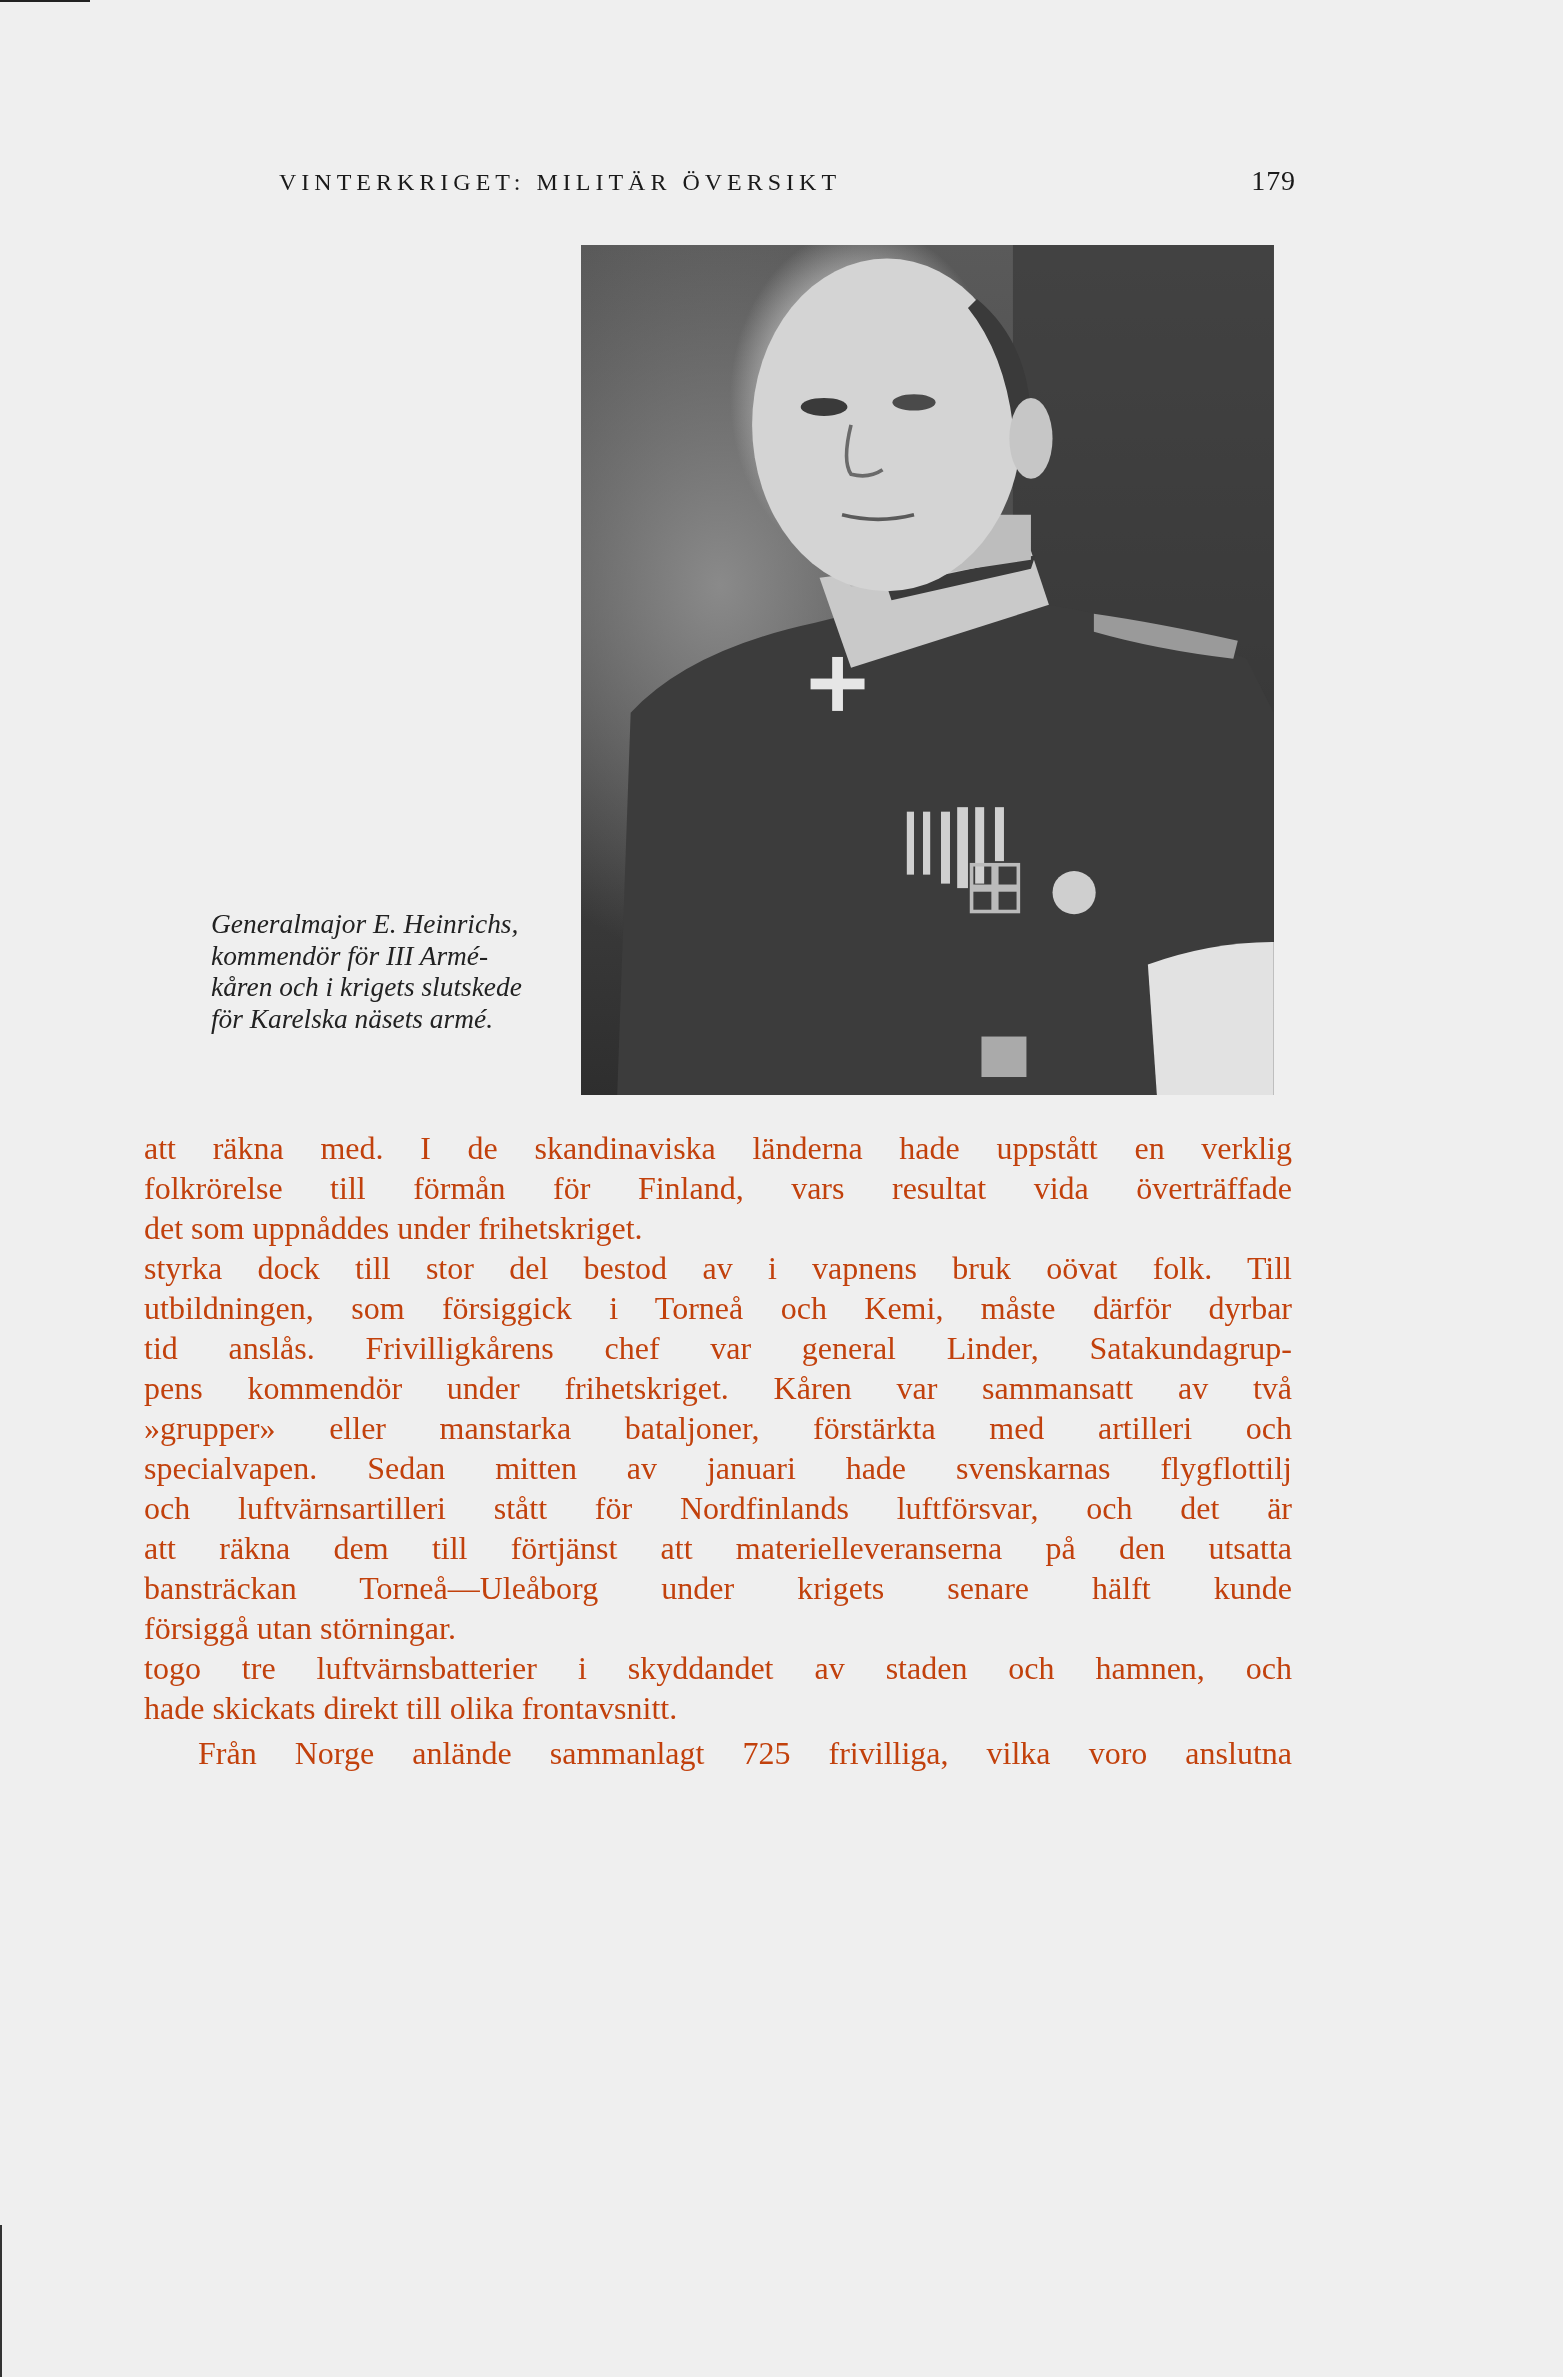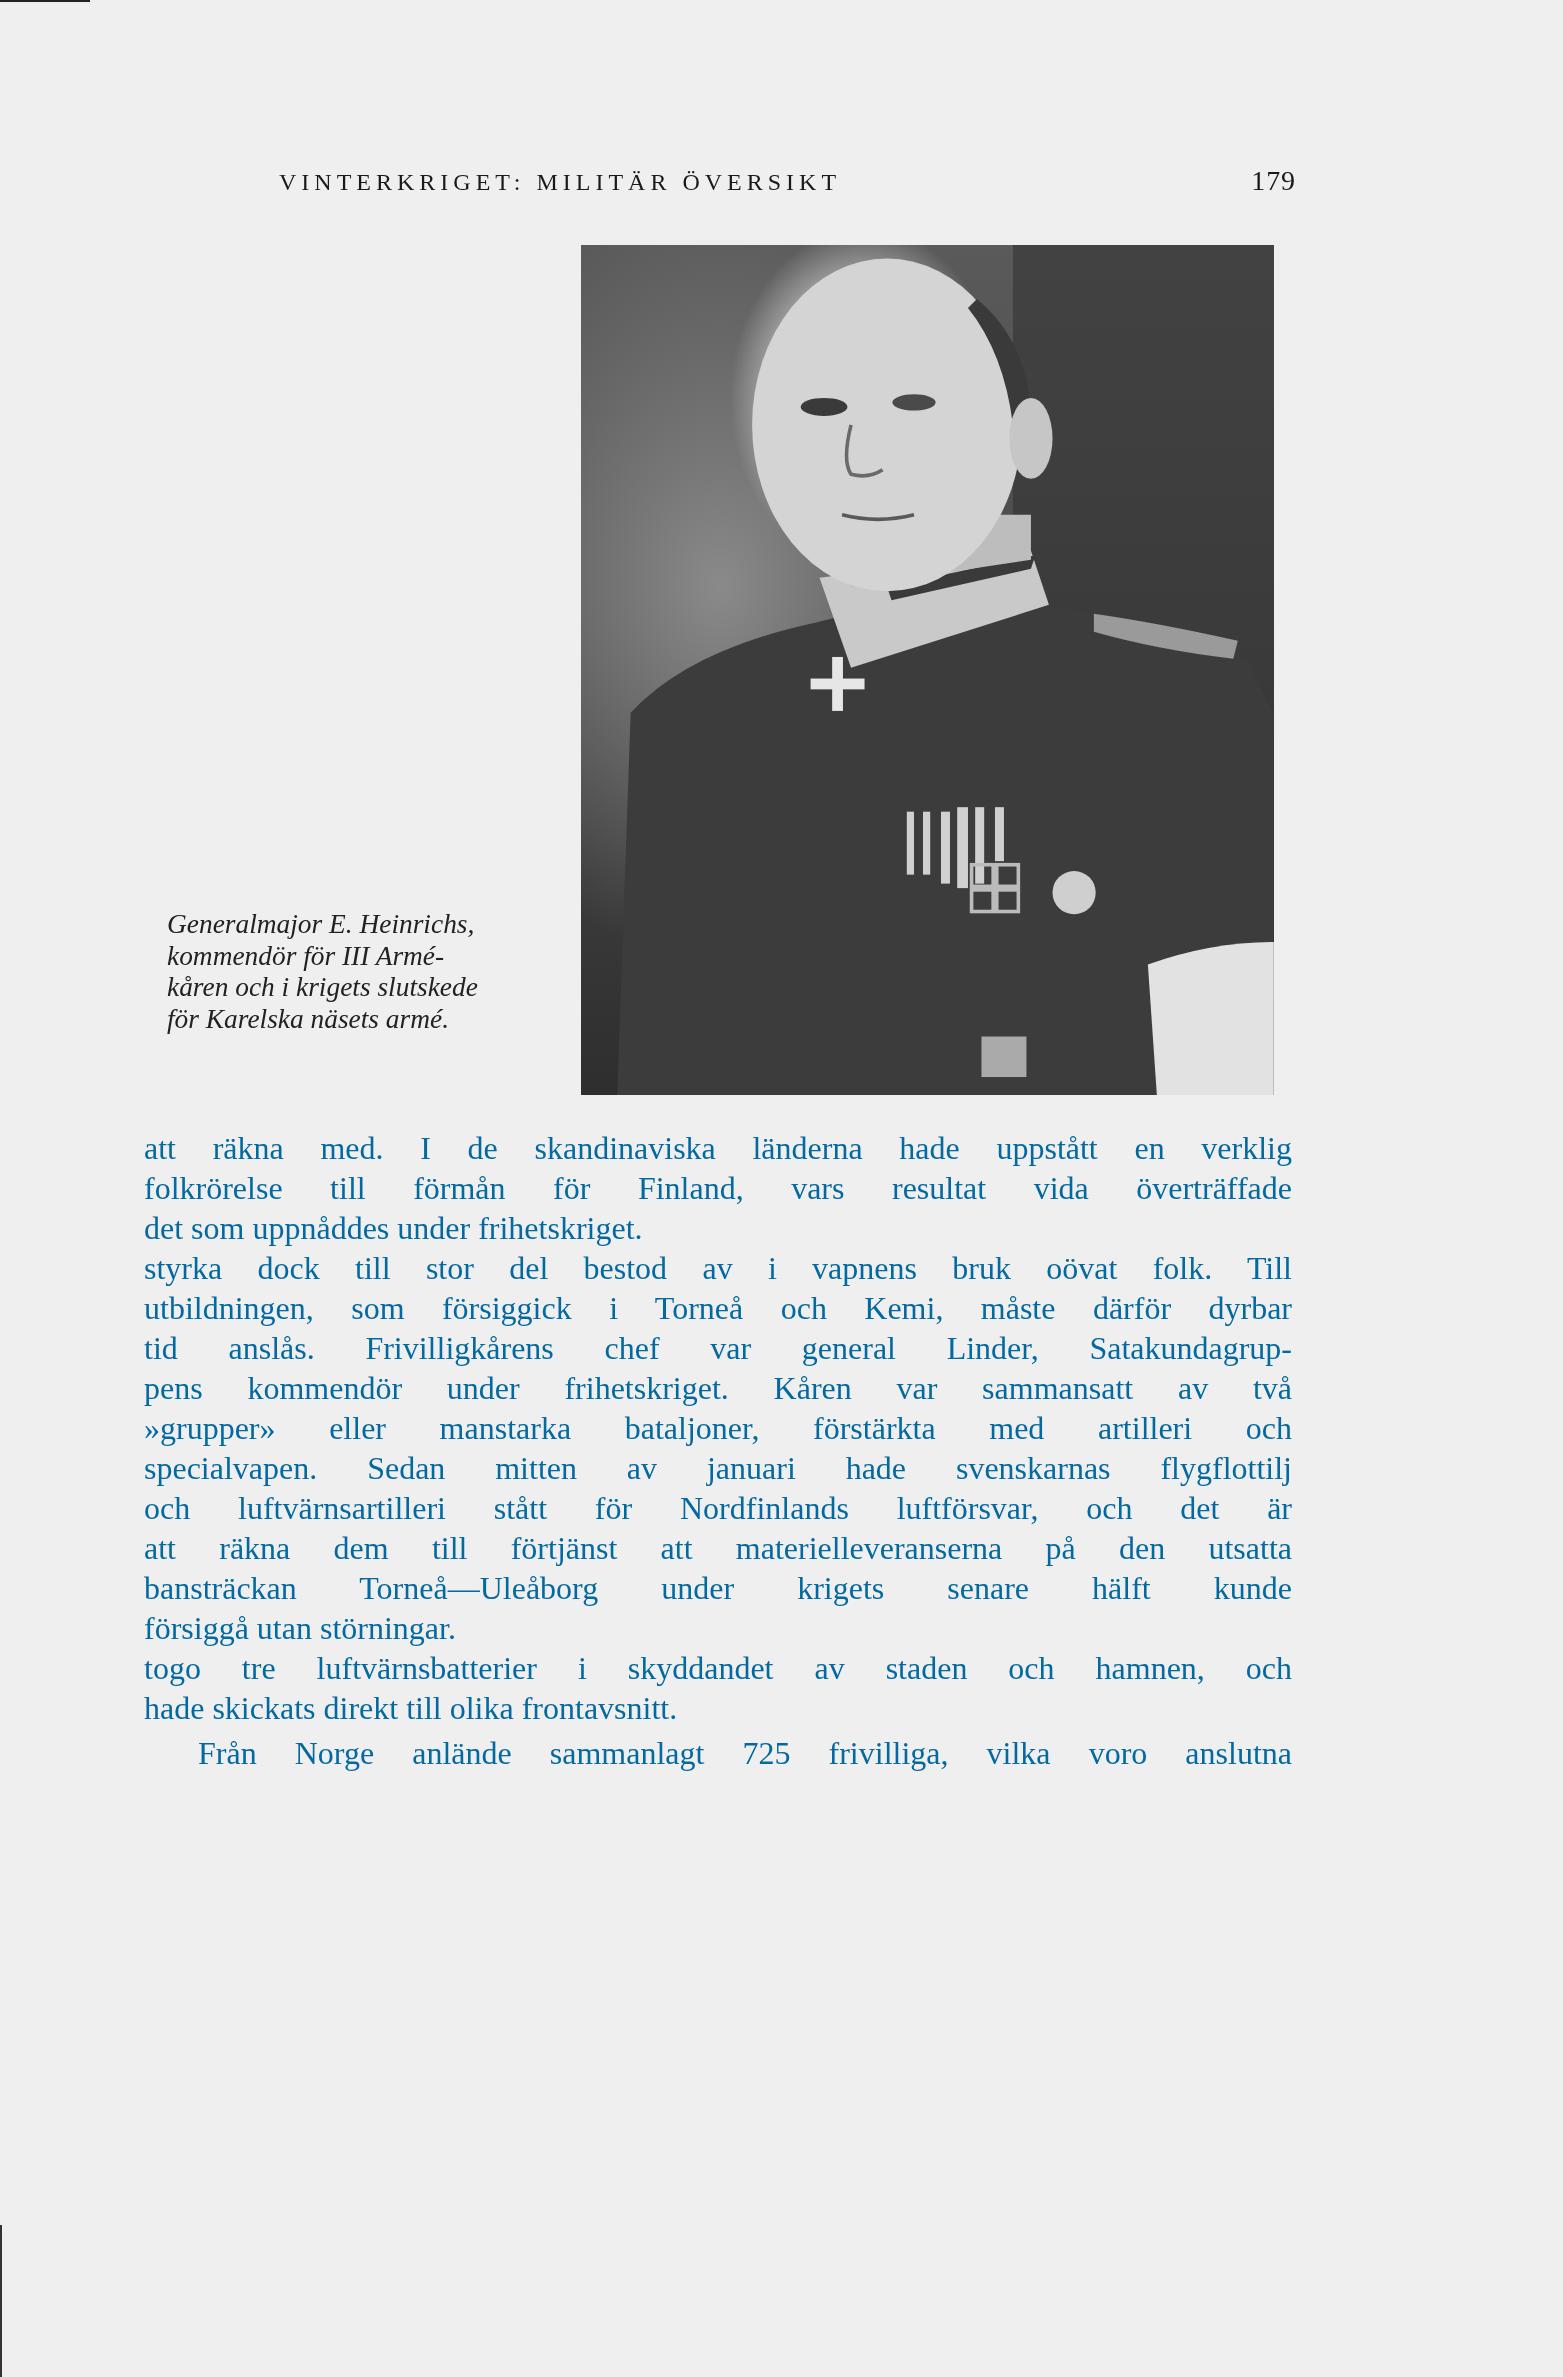--- a/index.html
+++ b/index.html
@@ -31,25 +31,25 @@
         radial-gradient(ellipse 288px 378px at 20% 40%, #8a8a8a 0%, rgba(90,90,90,0) 100%),
         linear-gradient(180deg, #5a5a5a 0%, #4a4a4a 45%, #2e2e2e 100%);
       overflow: hidden;
     }
     .photo svg { position: absolute; left: 0; top: 0; }
 
     .caption {
       position: absolute; left: 167px; top: 909px; width: 396px;
       font-style: italic; font-size: 27.4px; line-height: 31.5px; color: #222;
     }
-    .caption div { white-space: nowrap; }
+    .caption div { white-space: nowrap; margin-left: 44px; }
 
     .body-text {
       position: absolute; left: 144px; top: 1128px; width: 1148px;
-      font-size: 32px; line-height: 40px; color: #0369a1;
+      font-size: 32px; line-height: 40px; color: #c2410c;
     }
     .body-text .line {
       display: block; white-space: nowrap; text-align: justify; text-align-last: justify;
       height: 40px;
     }
     .body-text .line.last { text-align-last: left; }
     .body-text .line.indent { padding-left: 54px; }
     .body-text .para-gap { height: 5.4px; }
   </style>
 </head>

